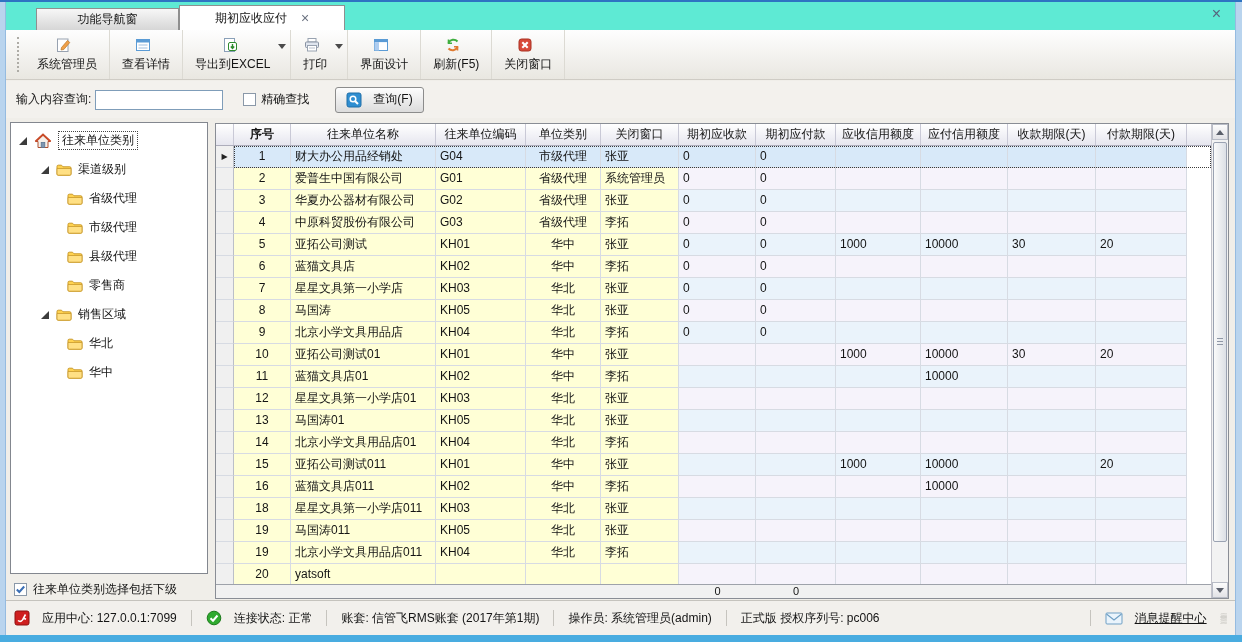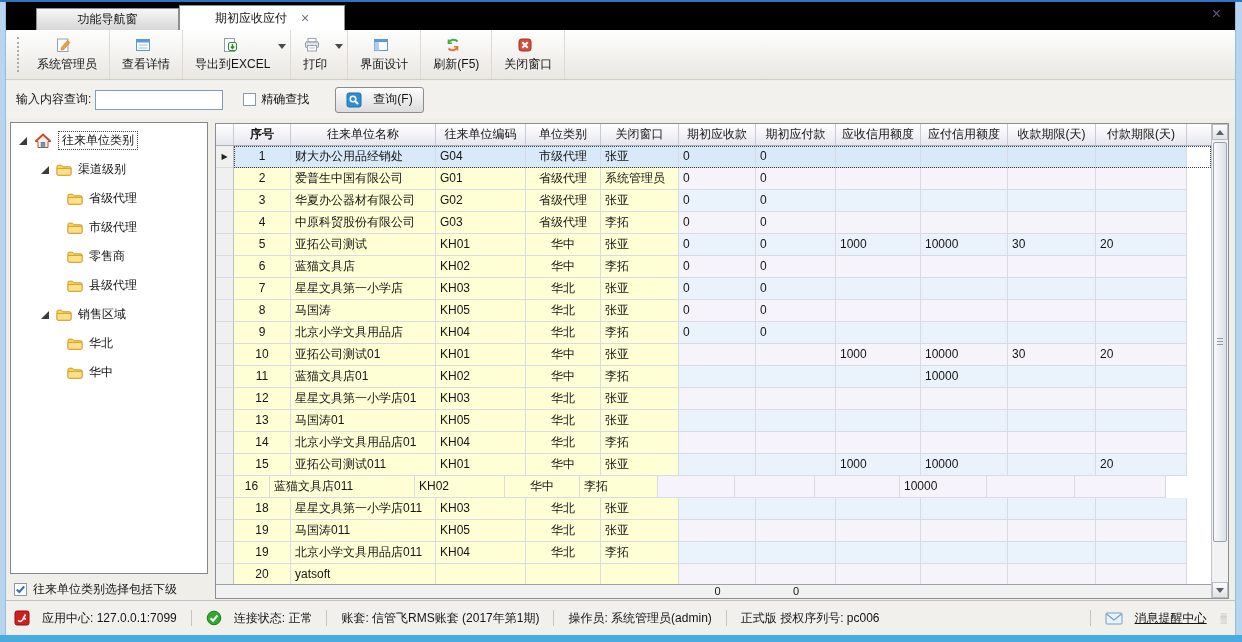--- a/index.html
+++ b/index.html
@@ -9,21 +9,21 @@
     background:#F0EEE9; color:#141414;
     font-family:"Liberation Sans","DejaVu Sans",sans-serif; font-size:12px;
   }
   
   .topline  { position:absolute; left:0; top:0; width:100%; height:2px; background:#2E74C2; z-index:9; }
   .side-l   { position:absolute; left:0; top:2px; bottom:7px; width:6px; background:#B9D4EE; border-right:1px solid #95BBE0; z-index:8; }
   .side-r   { position:absolute; right:0; top:2px; bottom:7px; width:7px; background:#B9D4EE; border-left:1px solid #95BBE0; z-index:8; }
   .bstrip   { position:absolute; left:0; right:0; bottom:0; height:7px; background:#49ACE0; z-index:9; }
 
   
-  .tabstrip { position:absolute; left:6px; right:7px; top:2px; height:28px; background:#000000; }
+  .tabstrip { position:absolute; left:6px; right:7px; top:2px; height:28px; background:#5eead4; }
   .tab { position:absolute; border:1px solid #8F8F8F; border-bottom:none; text-align:center; cursor:default; }
   .tab-inactive { left:30px; top:6px; width:143px; height:22px; line-height:21px; background:linear-gradient(#F7F7F7,#D6D6D6); }
   .tab-active { left:173px; top:3px; width:166px; height:25px; line-height:24px; background:#FFFFFF; display:flex; align-items:center; justify-content:center; gap:14px; }
   .tab-close { color:#6b7280; font-size:14px; line-height:1; cursor:pointer; }
   .win-close { position:absolute; right:14px; top:3px; font-size:16px; color:#57637d; cursor:pointer; }
 
   
   .toolbar { position:absolute; left:6px; right:7px; top:30px; height:50px;
     background:linear-gradient(#FEFEFE,#E9E7E1); border-bottom:1px solid #CFCCC5;
     display:flex; align-items:stretch; padding-left:6px; }
@@ -278,30 +278,30 @@
           </span>
           <span>市级代理</span>
         </div>
         <div class="t-row t-leaf">
           <span class="t-ic">
             <svg width="16" height="14" viewBox="0 0 16 14">
               <path d="M1 3.5 Q1 2.2 2.2 2.2 L5.5 2.2 L7 3.8 L13.8 3.8 Q15 3.8 15 5 L15 11 Q15 12.2 13.8 12.2 L2.2 12.2 Q1 12.2 1 11 Z" fill="#ffd24f" stroke="#c9992b"></path>
               <path d="M1 5.5 L15 5.5 L15 11 Q15 12.2 13.8 12.2 L2.2 12.2 Q1 12.2 1 11 Z" fill="#ffe084" stroke="#c9992b" stroke-width="0.8"></path>
             </svg>
           </span>
-          <span>零售商</span>
+          <span>县级代理</span>
         </div>
         <div class="t-row t-leaf">
           <span class="t-ic">
             <svg width="16" height="14" viewBox="0 0 16 14">
               <path d="M1 3.5 Q1 2.2 2.2 2.2 L5.5 2.2 L7 3.8 L13.8 3.8 Q15 3.8 15 5 L15 11 Q15 12.2 13.8 12.2 L2.2 12.2 Q1 12.2 1 11 Z" fill="#ffd24f" stroke="#c9992b"></path>
               <path d="M1 5.5 L15 5.5 L15 11 Q15 12.2 13.8 12.2 L2.2 12.2 Q1 12.2 1 11 Z" fill="#ffe084" stroke="#c9992b" stroke-width="0.8"></path>
             </svg>
           </span>
-          <span>县级代理</span>
+          <span>零售商</span>
         </div>
         <div class="t-row t-group">
           <span class="exp"></span>
           <span class="t-ic">
             <svg width="16" height="14" viewBox="0 0 16 14">
               <path d="M1 3.5 Q1 2.2 2.2 2.2 L5.5 2.2 L7 3.8 L13.8 3.8 Q15 3.8 15 5 L15 11 Q15 12.2 13.8 12.2 L2.2 12.2 Q1 12.2 1 11 Z" fill="#ffd24f" stroke="#c9992b"></path>
               <path d="M1 5.5 L15 5.5 L15 11 Q15 12.2 13.8 12.2 L2.2 12.2 Q1 12.2 1 11 Z" fill="#ffe084" stroke="#c9992b" stroke-width="0.8"></path>
             </svg>
           </span>
           <span>销售区域</span>
@@ -603,21 +603,21 @@
             <div class="g-cell bg-b" style="width: 85px; text-align: left;">1000</div>
             <div class="g-cell bg-b" style="width: 87px; text-align: left;">10000</div>
             <div class="g-cell bg-b" style="width: 88px; text-align: left;"></div>
             <div class="g-cell bg-b" style="width: 91px; text-align: left;">20</div>
             <div class="g-fill"></div>
           </div>
         </div>
         <div class="g-row">
           <div class="g-marker"></div>
           <div class="row-cells">
-            <div class="g-cell bg-y" style="width: 36px; text-align: center;">16</div>
+            <div class="g-cell bg-y" style="width: 57px; text-align: center;">16</div>
             <div class="g-cell bg-y" style="width: 145px; text-align: left;">蓝猫文具店011</div>
             <div class="g-cell bg-y" style="width: 90px; text-align: left;">KH02</div>
             <div class="g-cell bg-y" style="width: 75px; text-align: center;">华中</div>
             <div class="g-cell bg-y" style="width: 78px; text-align: left;">李拓</div>
             <div class="g-cell bg-l" style="width: 77px; text-align: left;"></div>
             <div class="g-cell bg-l" style="width: 80px; text-align: left;"></div>
             <div class="g-cell bg-l" style="width: 85px; text-align: left;"></div>
             <div class="g-cell bg-l" style="width: 87px; text-align: left;">10000</div>
             <div class="g-cell bg-l" style="width: 88px; text-align: left;"></div>
             <div class="g-cell bg-l" style="width: 91px; text-align: left;"></div>

